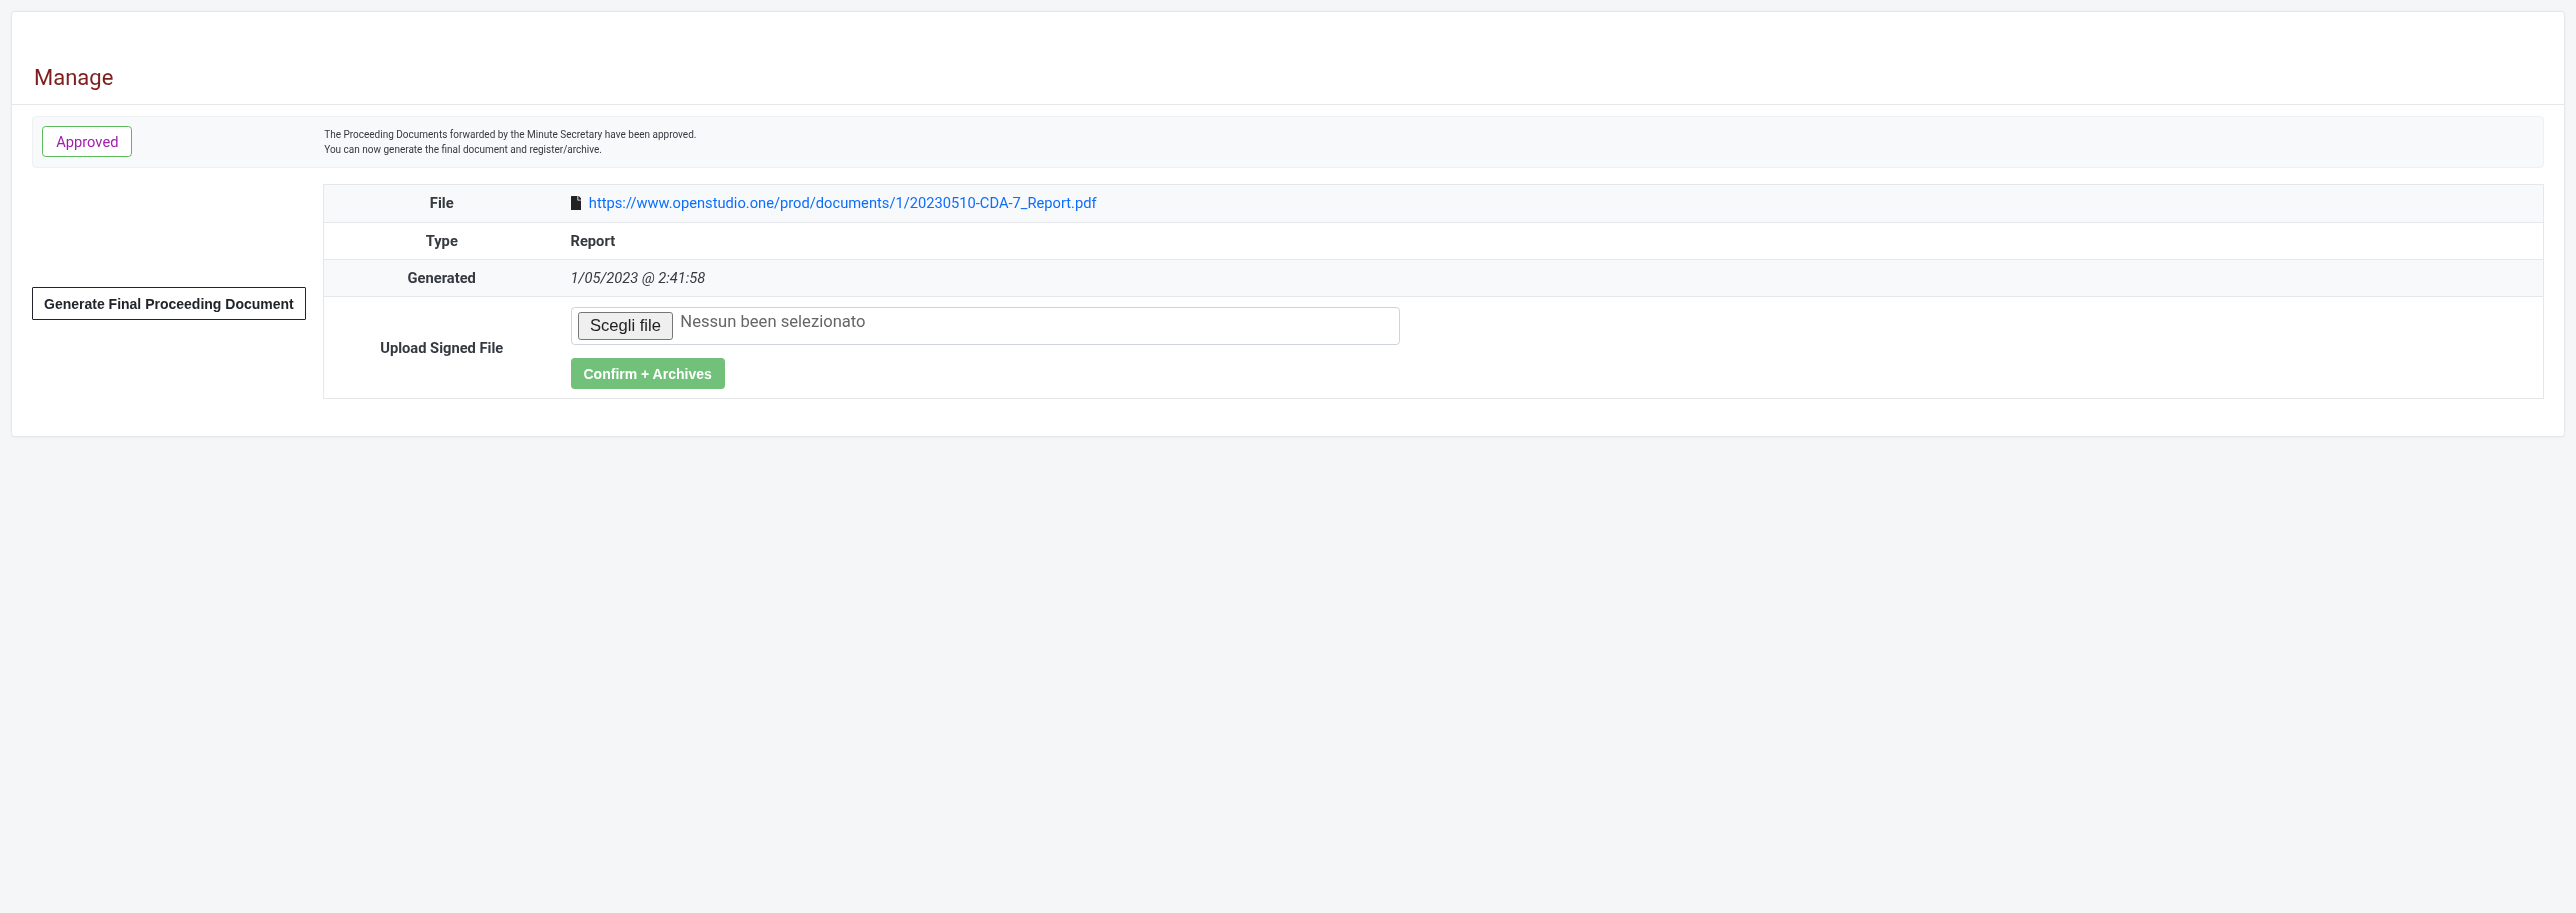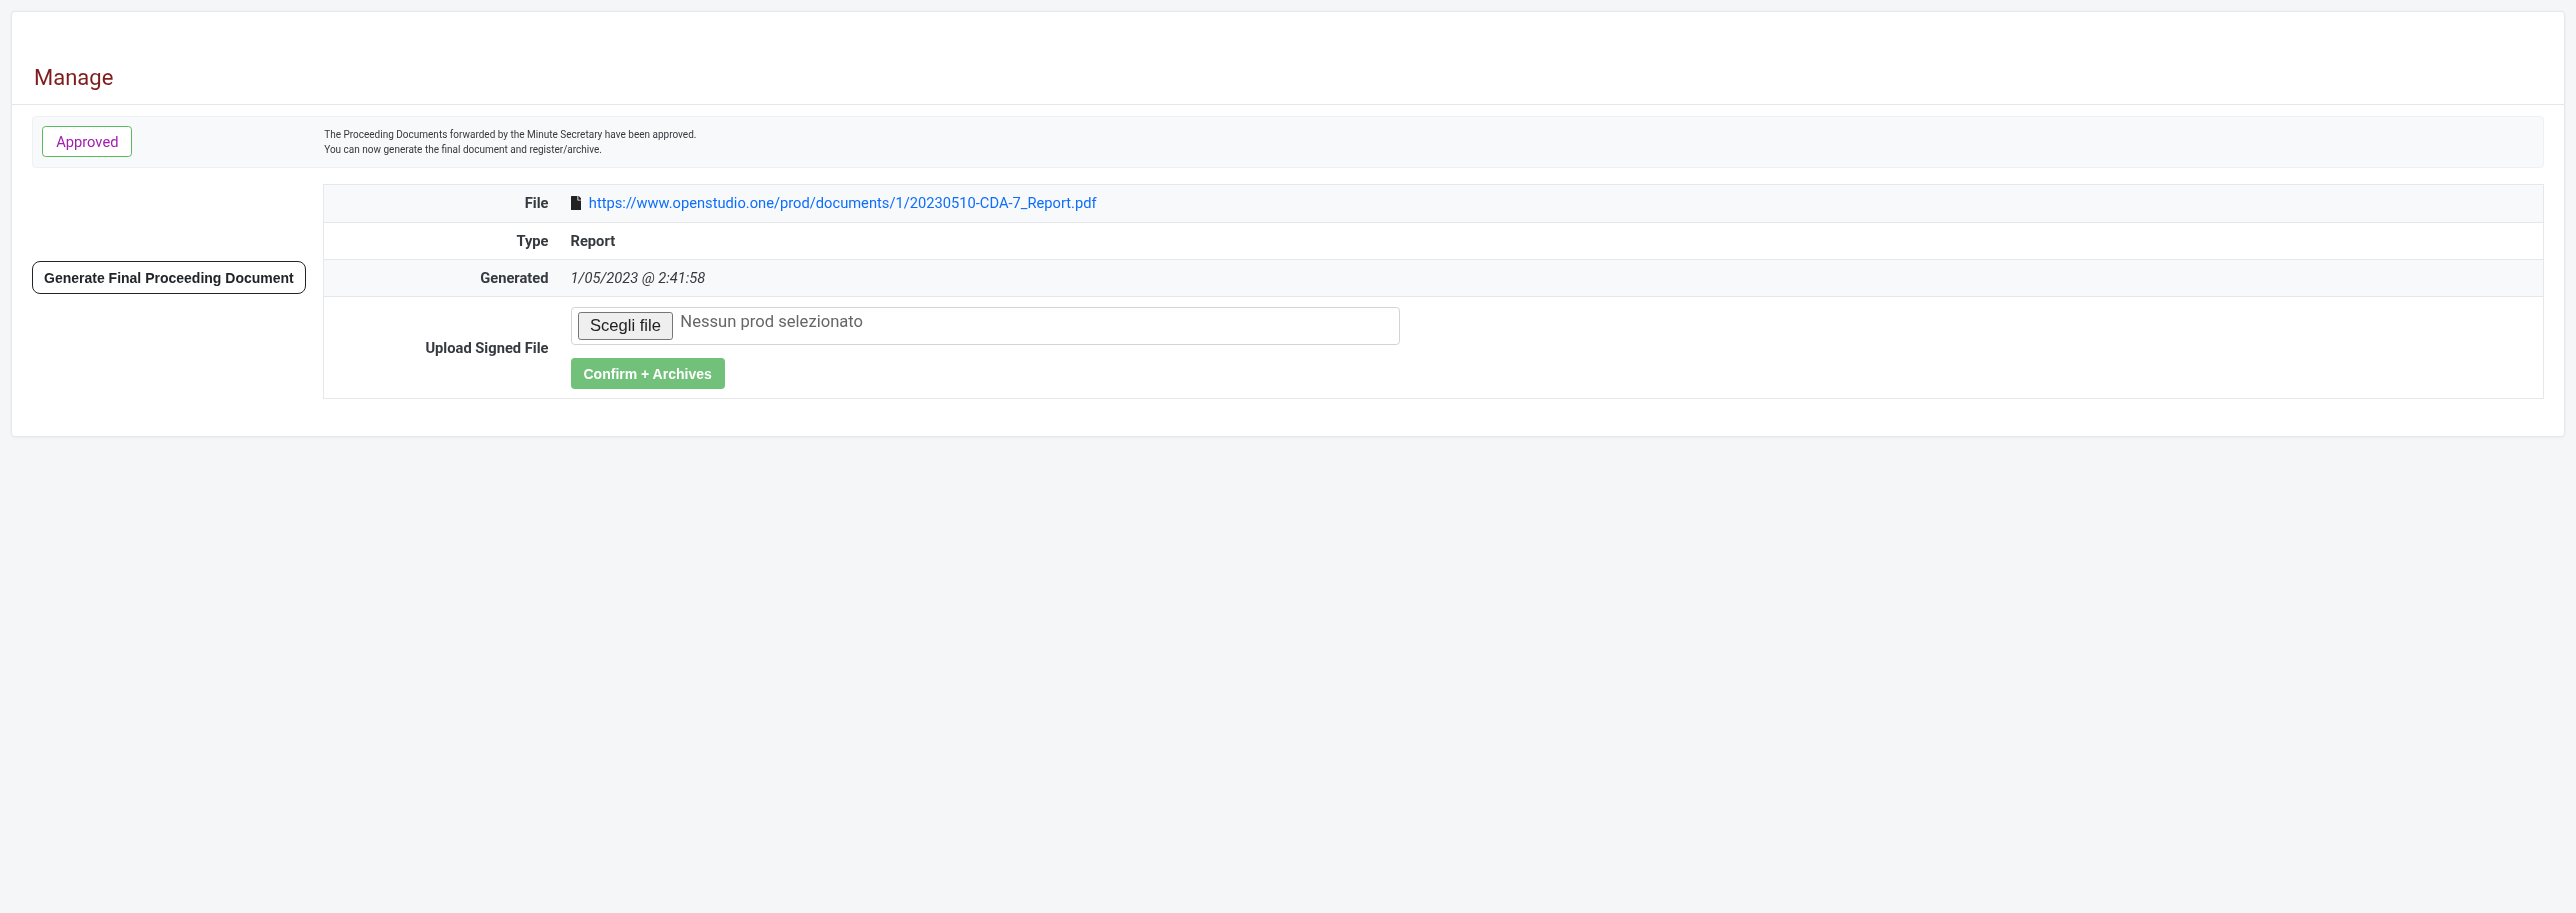--- a/index.html
+++ b/index.html
@@ -86,38 +86,38 @@
     font-weight: 700;
   }
   .generate-btn {
     display: inline-block;
     background: #fff;
     border: 0.9px solid #212529;
     color: #212529;
     font-size: 14px;
     font-weight: 600;
     padding: 7.4px 11px;
-    border-radius: 8px;
+    border-radius: 1px;
     cursor: pointer;
-    margin-top: 77px;
+    margin-top: 103px;
   }
   table.details {
     width: 100%;
     border-collapse: collapse;
     border: 0.9px solid #e5e7eb;
     margin-bottom: 0;
   }
   table.details tr {
     border-bottom: 0.9px solid #e5e7eb;
   }
   table.details tr:last-child {
     border-bottom: none;
   }
   table.details th {
-    text-align: right;
+    text-align: center;
     padding: 9.2px 11px;
     font-size: 14.7px;
     font-weight: 700;
     color: #343a40;
     width: 236px;
     vertical-align: middle;
   }
   table.details td {
     padding: 9.2px 11px;
     font-size: 14.7px;
@@ -230,21 +230,21 @@
             </tr>
             <tr class="shaded">
               <th>Generated</th>
               <td class="gen-val">1/05/2023 @ 2:41:58</td>
             </tr>
             <tr class="upload-row">
               <th>Upload Signed File</th>
               <td>
                 <div class="file-input-wrap">
                   <button type="button" class="choose-btn">Scegli file</button>
-                  <span class="no-file">Nessun prod selezionato</span>
+                  <span class="no-file">Nessun been selezionato</span>
                 </div>
                 <button class="confirm-btn">Confirm + Archives</button>
               </td>
             </tr>
           </tbody>
         </table>
 
       </div>
     </div>
 

